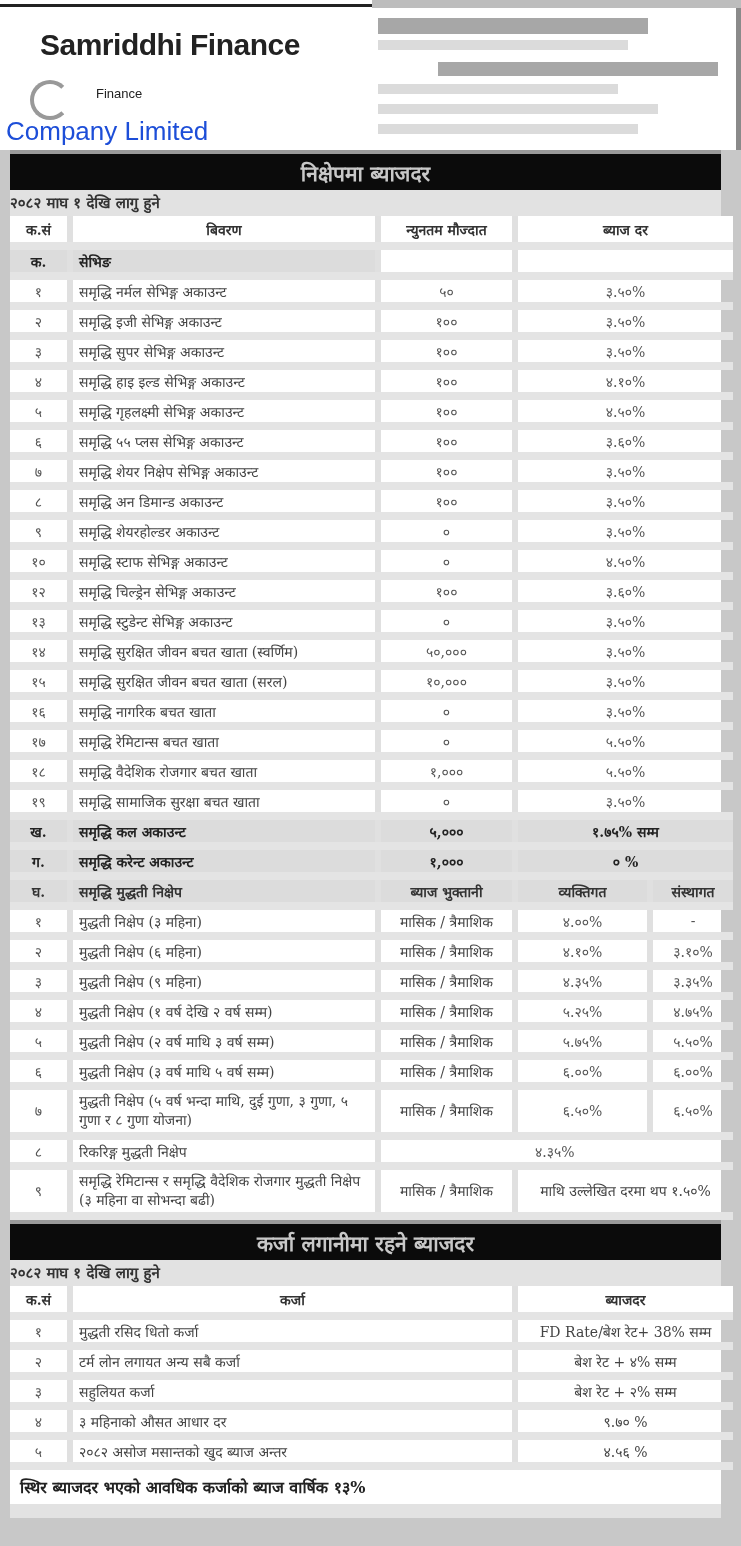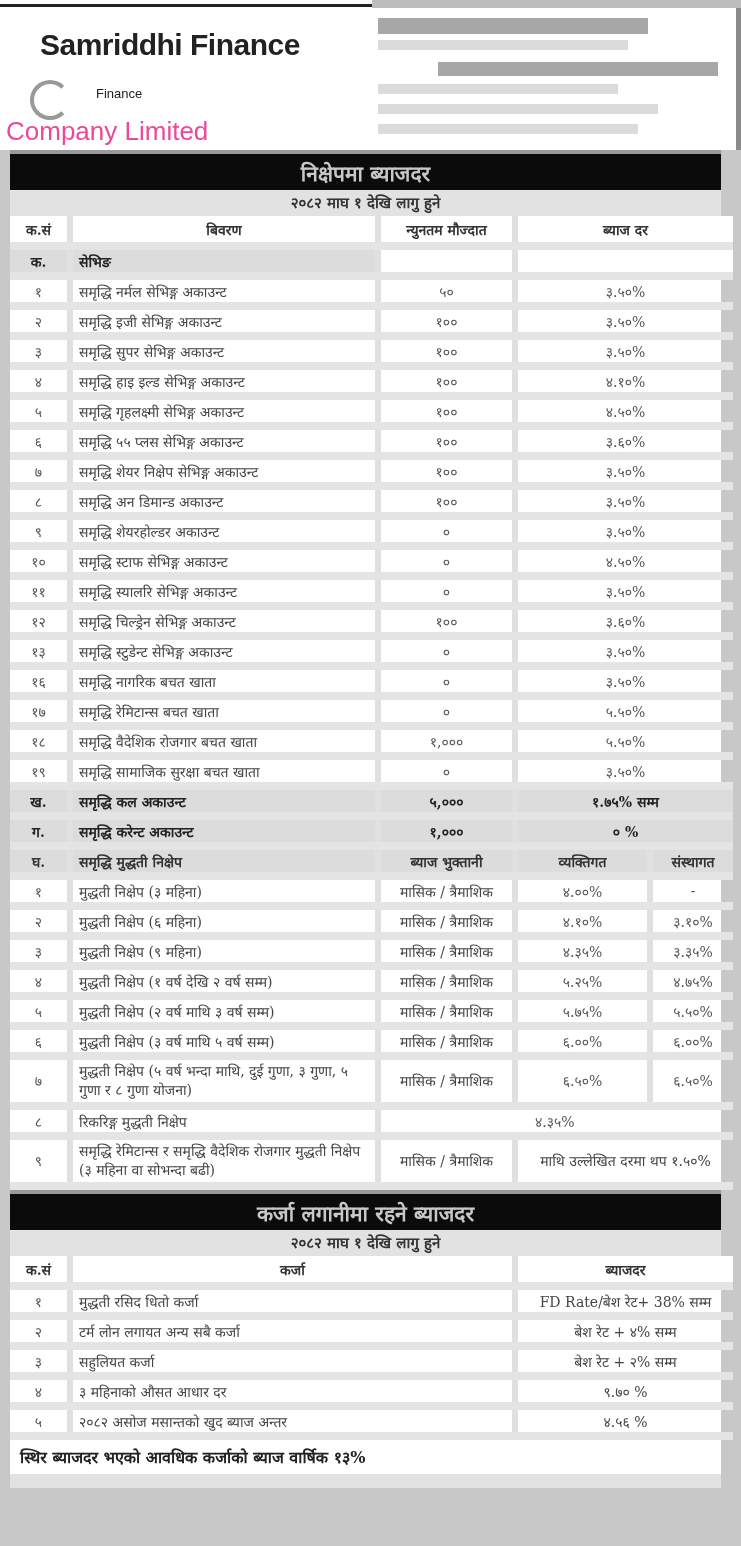--- a/index.html
+++ b/index.html
@@ -17,21 +17,21 @@
     background: #fff;
   }
   .lh-topbar { position:absolute; left:372px; top:0; width:369px; height:8px; background:#bdbdbd; }
   .lh-left-border { position:absolute; left:0; top:4px; width:372px; height:3px; background:#222; }
   .lh-name-en {
     position:absolute; left:40px; top:30px; font-family:"Liberation Sans", sans-serif;
     font-size:30px; font-weight:bold; color:#222; letter-spacing:-0.5px; line-height:1;
   }
   .lh-name-en2 {
     position:absolute; left:6px; top:118px; font-family:"Liberation Sans", sans-serif;
-    font-size:26px; color:#ec4899; line-height:1;
+    font-size:26px; color:#1d4ed8; line-height:1;
   }
   .lh-finance { position:absolute; left:96px; top:86px; font-family:"Liberation Sans", sans-serif; font-size:13px; color:#222;text-align:center; }
   .lh-logo {
     position:absolute; left:30px; top:80px; width:40px; height:40px; border-radius:50%;
     border:4px solid #999; border-right-color:transparent;
   }
   .lh-right-blur { position:absolute; left:378px; top:12px; width:360px; height:132px; }
   .blur-bar { position:absolute; height:10px; background:#8a8a8a; opacity:.75; }
   .blur-bar.l { background:#cfcfcf; }
   .lh-rightedge { position:absolute; left:736px; top:8px; width:5px; height:142px; background:#8a8a8a; }
@@ -42,21 +42,21 @@
     background:#c8c8c8; padding:0 20px 0 10px;
   }
   .inner { background:#fff; width:100%; }
 
   .banner {
     background:#0b0b0b; color:#c8c8c8; text-align:center;
     font-weight:bold; font-size:21px; height:40px; line-height:40px;
     border-top:4px solid #9a9a9a;
   }
   .subhead {
-    background:#e2e2e2; text-align:center; font-weight:bold; font-size:15px;
+    background:#e2e2e2; font-weight:bold; font-size:15px;
     height:26px; line-height:26px; color:#333;
   }
 
   table { border-collapse: collapse; width: 100%; table-layout: fixed; }
   td, th {
     font-size:14px; font-weight:normal; color:#444; padding:0 6px;
     border-left:6px solid #e0e0e0; border-bottom:8px solid #e4e4e4;
     height:30px; vertical-align:middle;
   }
   td:first-child, th:first-child { border-left:none; }
@@ -176,35 +176,41 @@
               <td class="c num">०</td>
               <td class="c num" colspan="2">३.५०%</td>
             </tr>
             <tr>
               <td class="c num">१०</td>
               <td class="">समृद्धि स्टाफ सेभिङ्ग अकाउन्ट</td>
               <td class="c num">०</td>
               <td class="c num" colspan="2">४.५०%</td>
             </tr>
             <tr>
-              <td class="c num">११</td>
-              <td class="">समृद्धि स्यालरि सेभिङ्ग अकाउन्ट</td>
-              <td class="c num">०</td>
-              <td class="c num" colspan="2">३.५०%</td>
-            </tr>
-            <tr>
               <td class="c num">१२</td>
               <td class="">समृद्धि चिल्ड्रेन सेभिङ्ग अकाउन्ट</td>
               <td class="c num">१००</td>
               <td class="c num" colspan="2">३.६०%</td>
             </tr>
             <tr>
               <td class="c num">१३</td>
               <td class="">समृद्धि स्टुडेन्ट सेभिङ्ग अकाउन्ट</td>
               <td class="c num">०</td>
+              <td class="c num" colspan="2">३.५०%</td>
+            </tr>
+            <tr>
+              <td class="c num">१४</td>
+              <td class="">समृद्धि सुरक्षित जीवन बचत खाता (स्वर्णिम)</td>
+              <td class="c num">५०,०००</td>
+              <td class="c num" colspan="2">३.५०%</td>
+            </tr>
+            <tr>
+              <td class="c num">१५</td>
+              <td class="">समृद्धि सुरक्षित जीवन बचत खाता (सरल)</td>
+              <td class="c num">१०,०००</td>
               <td class="c num" colspan="2">३.५०%</td>
             </tr>
             <tr>
               <td class="c num">१६</td>
               <td class="">समृद्धि नागरिक बचत खाता</td>
               <td class="c num">०</td>
               <td class="c num" colspan="2">३.५०%</td>
             </tr>
             <tr>
               <td class="c num">१७</td>

